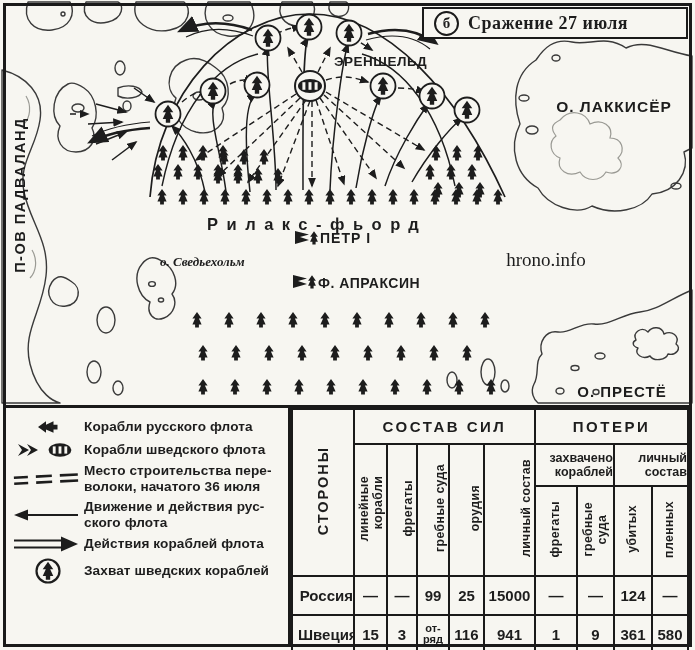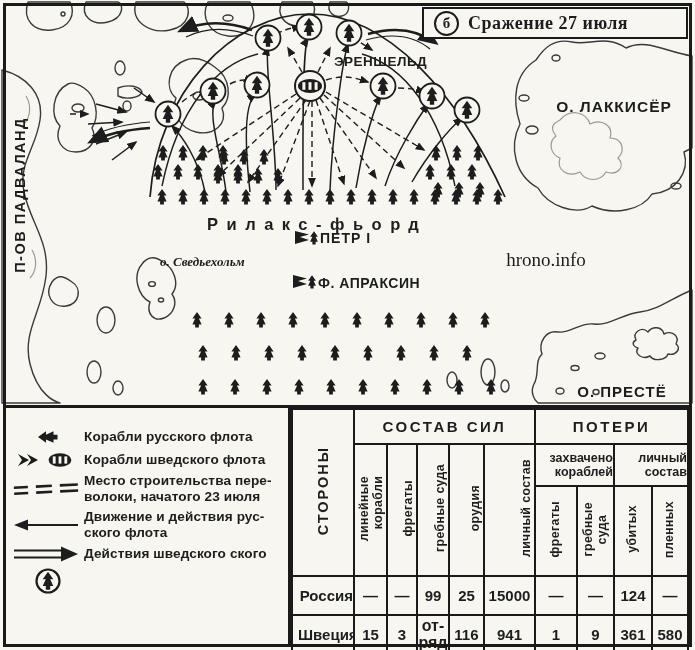--- a/index.html
+++ b/index.html
@@ -20,41 +20,41 @@
      background:#f7f6f1;border:2.5px solid #1a1a1a;display:flex;align-items:center;gap:9px;
      padding-left:10px;box-sizing:border-box;}
   .badge{width:21px;height:21px;border:2.2px solid #1a1a1a;border-radius:50%;
      display:flex;align-items:center;justify-content:center;
      font:bold 15px "Liberation Serif",serif;}
   .title-text{font:bold 18px "Liberation Serif",serif;letter-spacing:.5px;}
   
   .panel{position:absolute;left:6px;top:405px;width:683px;height:239px;z-index:20;
      display:flex;background:#f7f6f1;border-top:3px solid #1a1a1a;box-sizing:border-box;}
   .legend{width:286px;border-right:3px solid #1a1a1a;box-sizing:border-box;
-     padding:19px 0 0 6px;}
+     padding:9px 0 0 6px;}
   .leg-row{display:flex;align-items:center;margin-bottom:3px;}
   .leg-icon{width:72px;flex:0 0 72px;}
   .leg-text{font-size:13.6px;font-weight:bold;line-height:1.2;white-space:pre-line;
      letter-spacing:.1px;}
   .scale{text-align:center;font:bold 21px "Liberation Serif",serif;letter-spacing:1px;
      margin-top:1px;}
   
   .twrap{flex:1;}
   table{border-collapse:collapse;table-layout:fixed;width:397px;height:239px;}
   th,td{border:2.2px solid #1a1a1a;padding:0;text-align:center;vertical-align:middle;
      font-family:"Liberation Sans",sans-serif;color:#1d1d1d;overflow:hidden;}
   tr.h1 th{height:33px;font-size:15px;font-weight:bold;letter-spacing:2.5px;}
   tr.h2 th{height:40px;font-size:12.5px;font-weight:bold;white-space:pre-line;line-height:1.15;text-align:right;}
   tr.h3 th{height:88px;}
   tr.d  td{height:37px;font-size:15px;font-weight:bold;}
   .v{display:inline-block;writing-mode:vertical-rl;transform:rotate(180deg);
      white-space:pre-line;font-size:12.3px;font-weight:bold;line-height:1.12;letter-spacing:.4px;}
   .v-big{font-size:14.5px;letter-spacing:2px;}
   td.side{text-align:right;padding-left:5px;font-size:14px;}
-  td .small2{font-size:16px;line-height:1.05;white-space:pre-line;font-weight:bold;display:inline-block;}
+  td .small2{font-size:11px;line-height:1.05;white-space:pre-line;font-weight:bold;display:inline-block;}
 </style>
 </head>
 <body>
 
 <div class="stage">
 
   <svg class="map-svg" width="695" height="405" viewBox="0 0 695 405">
     <defs>
       <marker id="ah" viewBox="0 0 8 8" refX="6.2" refY="3" markerWidth="7.5" markerHeight="7.5" orient="auto">
         <path d="M0,0 L7.5,3 L0,6 Z" fill="#1d1d1d"></path>
@@ -315,42 +315,43 @@
         </svg>
         <div class="leg-text">Корабли шведского флота</div>
       </div>
       <div class="leg-row">
         <svg class="leg-icon" width="72" height="22" viewBox="0 0 72 22">
           <g stroke="#1d1d1d" stroke-width="2.6" transform="rotate(-3 36 11)">
             <path d="M2,8 H16 M2,14 H16 M24,8 H40 M24,14 H40 M48,8 H66 M48,14 H66"></path>
           </g>
         </svg>
         <div class="leg-text">Место строительства пере-
-волоки, начатого 23 июля</div>
+волоки, начатого 36 июля</div>
       </div>
       <div class="leg-row">
         <svg class="leg-icon" width="72" height="20" viewBox="0 0 72 20">
           <path stroke="#1d1d1d" stroke-width="1.8" d="M66,10 H12"></path>
           <path fill="#1d1d1d" d="M16,4.5 L2,10 L16,15.5 Z"></path>
         </svg>
         <div class="leg-text">Движение и действия рус-
 ского флота</div>
       </div>
       <div class="leg-row">
         <svg class="leg-icon" width="72" height="20" viewBox="0 0 72 20">
           <path stroke="#1d1d1d" stroke-width="1.8" d="M2,6.5 H50 M2,13.5 H50"></path>
           <path fill="#1d1d1d" d="M49,2.5 L66,10 L49,17.5 Z"></path>
         </svg>
-        <div class="leg-text">Действия шведского ского</div>
+        <div class="leg-text">Действия кораблей флота</div>
       </div>
       <div class="leg-row">
         <svg class="leg-icon" width="72" height="28" viewBox="0 0 72 28">
           <circle cx="36" cy="14" r="11.5" fill="none" stroke="#1d1d1d" stroke-width="2.2"></circle>
           <use href="#galley" transform="translate(36,14) scale(1.15)"></use>
         </svg>
+        <div class="leg-text">Захват шведских кораблей</div>
       </div>
     </div>
 
     <div class="twrap">
       <table>
         <colgroup>
           <col style="width:62px">
             <col style="width:33px">
             <col style="width:30px">
           <col style="width:32px">

